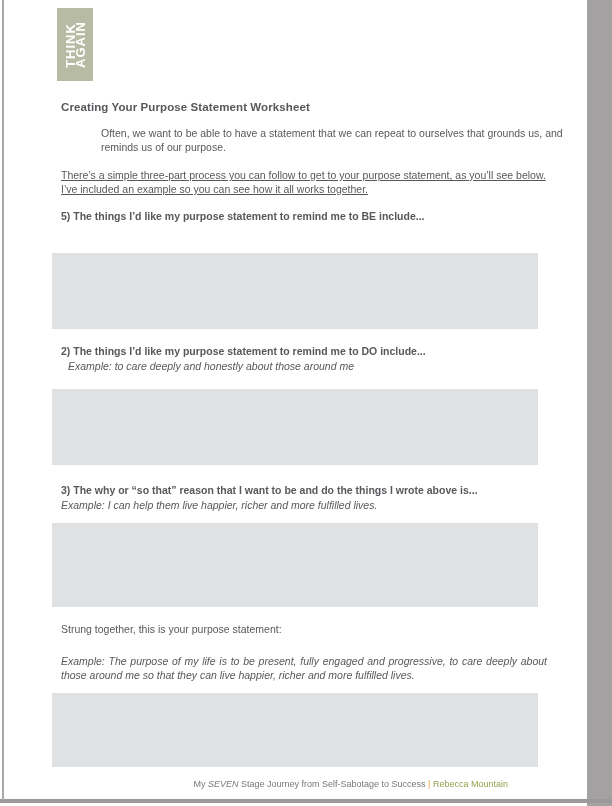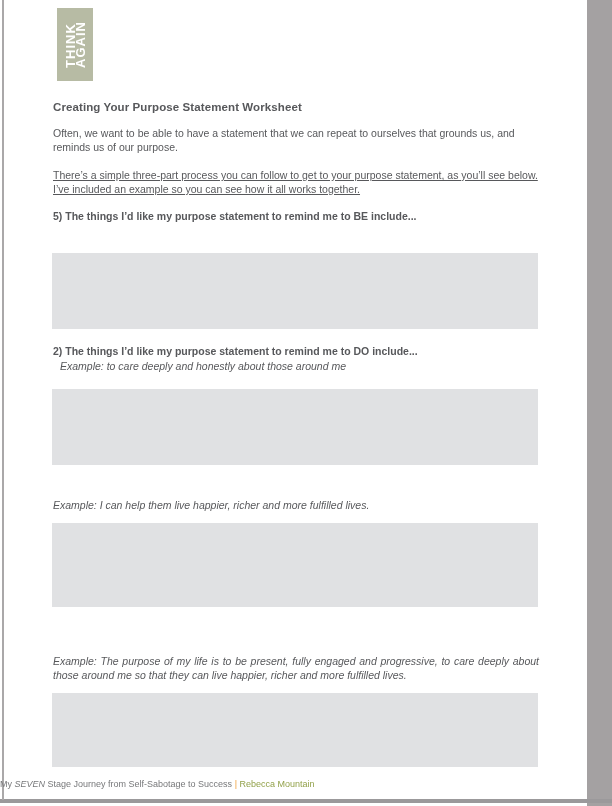--- a/index.html
+++ b/index.html
@@ -50,33 +50,33 @@
     color: #ffffff;
     font-weight: 700;
     font-size: 13px;
     line-height: 9.5px;
     letter-spacing: 1px;
     text-align: left;
   }
   
   .blk {
     position: absolute;
-    left: 53px;
+    left: 61px;
     width: 486px;
     color: #57585b;
     font-size: 10.5px;
     line-height: 14px;
   }
   .title {
     top: 100px;
     font-size: 11.5px;
     font-weight: 700;
     letter-spacing: 0.1px;
   }
-  .para1 { top: 126px; }
+  .para1 { top: 126px; margin-left: 40px; }
   .para2 { top: 168px; text-decoration: underline; }
   .prompt { font-weight: 700; }
   .example { font-style: italic; }
   .q1p { top: 209px; }
   .q1e { top: 224px; }
   .q2p { top: 344px; }
   .q2e { top: 359px; margin-left: 7px; }
   .q3p { top: 483px; }
   .q3e { top: 498px; }
   .strung { top: 622px; }
@@ -89,21 +89,21 @@
   }
   .box1 { top: 253px; height: 76px; }
   .box2 { top: 389px; height: 76px; }
   .box3 { top: 523px; height: 84px; }
   .box4 { top: 693px; height: 74px; }
   
   .footer {
     position: absolute;
     left: 0; top: 779px;
     width: 508px;
-    text-align: left;
+    text-align: right;
     font-size: 9px;
     line-height: 11px;
     color: #77787a;
   }
   .footer .seven { font-style: italic; }
   .footer .sep { color: #f0a23e; }
   .footer .author { color: #93a24b; }
 </style>
 </head>
 <body>
@@ -126,23 +126,25 @@
   <div class="blk para1">Often, we want to be able to have a statement that we can repeat to ourselves that grounds us, and reminds us of our purpose.</div>
   <div class="blk para2">There’s a simple three-part process you can follow to get to your purpose statement, as you’ll see below. I’ve included an example so you can see how it all works together.</div>
 
   <div class="blk prompt q1p">5) The things I’d like my purpose statement to remind me to BE include...</div>
   <div class="answer-box box1"></div>
 
   <div class="blk prompt q2p">2) The things I’d like my purpose statement to remind me to DO include...</div>
   <div class="blk example q2e">Example: to care deeply and honestly about those around me</div>
   <div class="answer-box box2"></div>
 
+  <div class="blk prompt q3p">3) The why or “so that” reason that I want to be and do the things I wrote above is...</div>
   <div class="blk example q3e">Example: I can help them live happier, richer and more fulfilled lives.</div>
   <div class="answer-box box3"></div>
 
+  <div class="blk strung">Strung together, this is your purpose statement:</div>
   <div class="blk example summary-example">Example: The purpose of my life is to be present, fully engaged and progressive, to care deeply about those around me so that they can live happier, richer and more fulfilled lives.</div>
   <div class="answer-box box4"></div>
 
   <div class="footer">
     <span>My </span><span class="seven">SEVEN</span><span> Stage Journey from Self-Sabotage to Success </span><span class="sep">|</span><span class="author"> Rebecca Mountain</span>
   </div>
 
 </div>
 
 </body></html>

